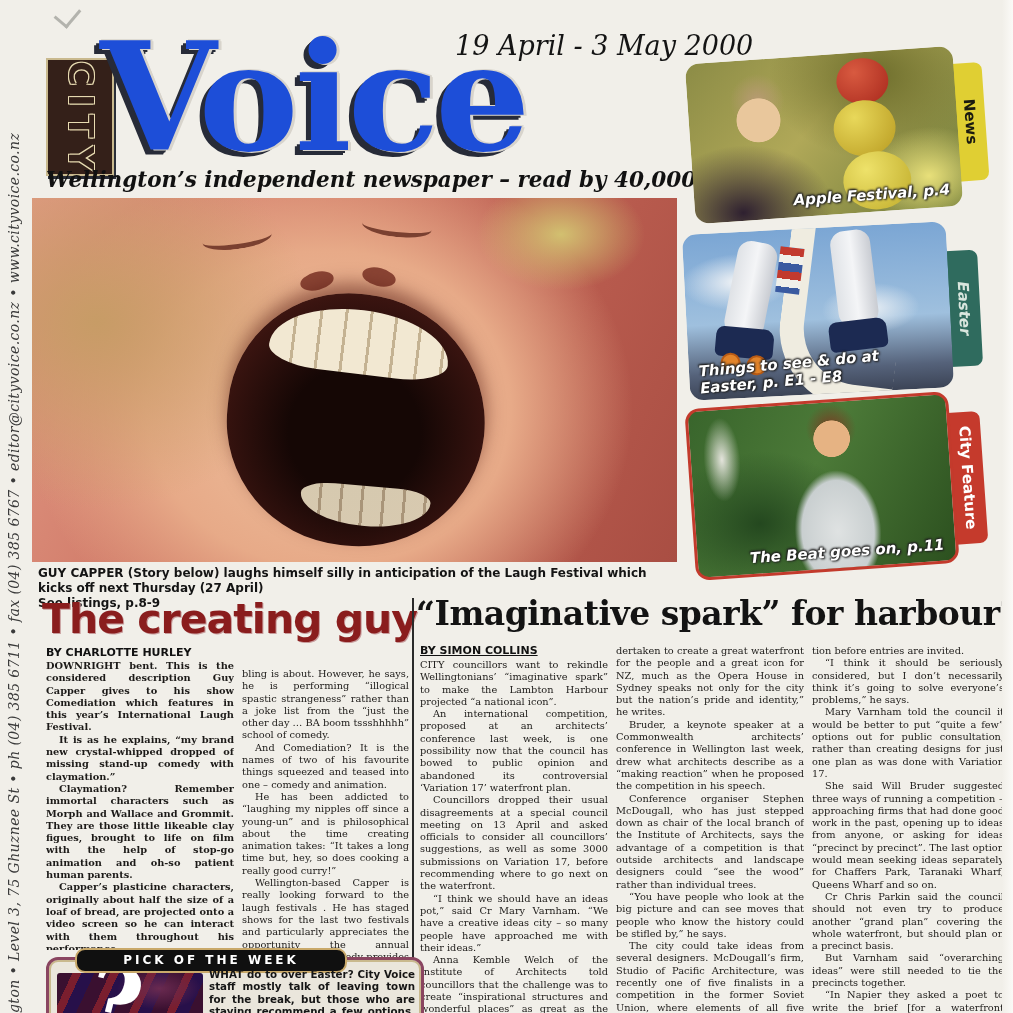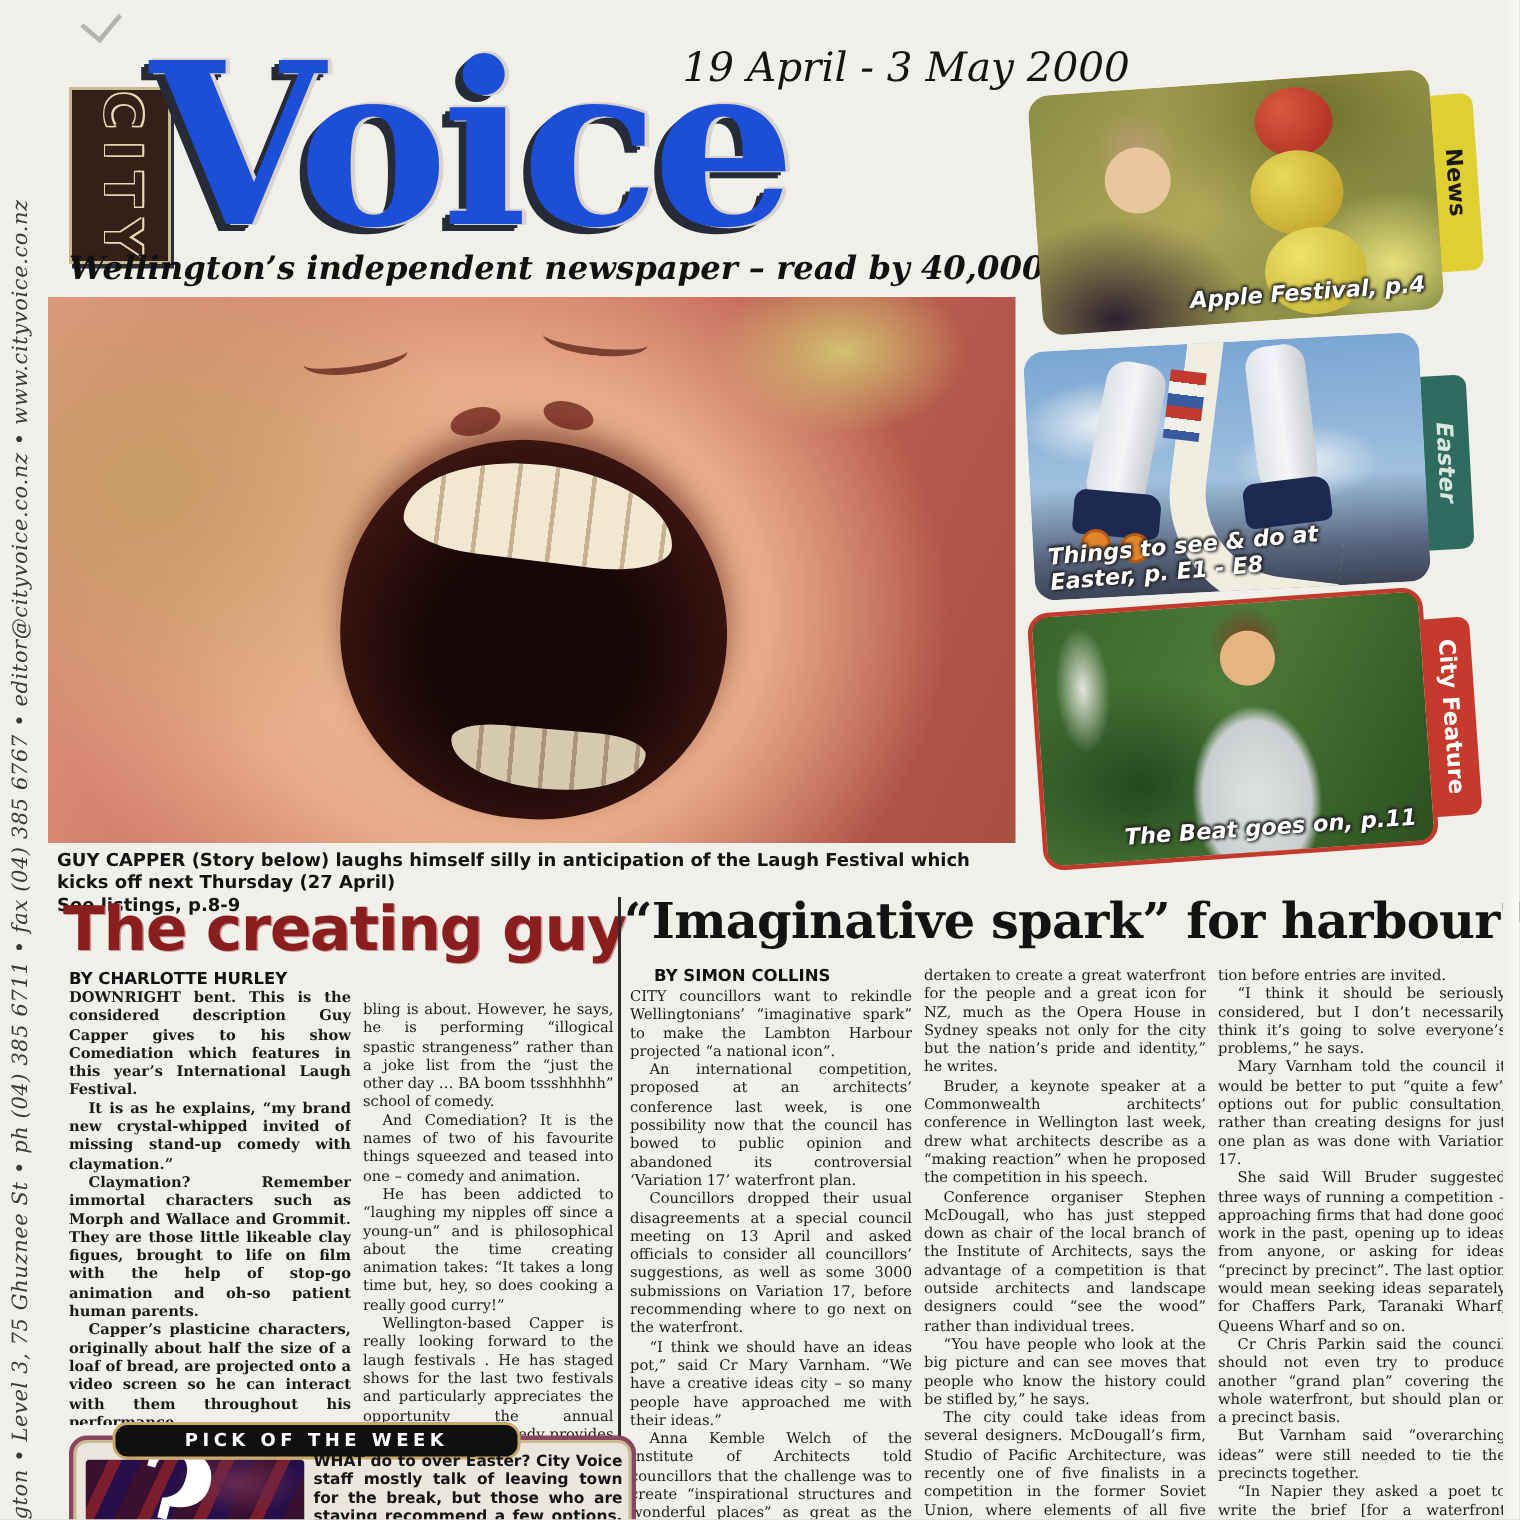--- a/index.html
+++ b/index.html
@@ -171,37 +171,37 @@
   <div class="card" id="card-city">
     <div class="tab">City Feature</div>
     <div class="face"></div>
     <div class="cap">The Beat goes on, p.11</div>
   </div>
 
   <div class="abs headline-left">The creating guy</div>
   <div class="abs byline" style="left:46px;top:646px;">BY CHARLOTTE HURLEY</div>
   <div class="abs bodycol" style="left:46px;top:660px;width:188px;height:290px;font-weight:bold;">
       <p>DOWNRIGHT bent. This is the considered description Guy Capper gives to his show Comediation which features in this year’s International Laugh Festival.</p>
-      <p>It is as he explains, “my brand new crystal-whipped invited of missing stand-up comedy with claymation.”</p>
+      <p>It is as he explains, “my brand new crystal-whipped dropped of missing stand-up comedy with claymation.”</p>
       <p>Claymation? Remember immortal characters such as Morph and Wallace and Grommit. They are those little likeable clay figues, brought to life on film with the help of stop-go animation and oh-so patient human parents.</p>
       <p>Capper’s plasticine characters, originally about half the size of a loaf of bread, are projected onto a video screen so he can interact with them throughout his performance.</p>
       <p>His unique flavour of accompanying stand-up comedy is self-described as “a highway of hysterical hallucinations.”</p>
     </div>
   <div class="abs bodycol" style="left:242px;top:668px;width:167px;height:322px;">
       <p>bling is about. However, he says, he is performing “illogical spastic strangeness” rather than a joke list from the “just the other day … BA boom tssshhhhh” school of comedy.</p>
       <p>And Comediation? It is the names of two of his favourite things squeezed and teased into one – comedy and animation.</p>
       <p>He has been addicted to “laughing my nipples off since a young-un” and is philosophical about the time creating animation takes: “It takes a long time but, hey, so does cooking a really good curry!”</p>
       <p>Wellington-based Capper is really looking forward to the laugh festivals . He has staged shows for the last two festivals and particularly appreciates the opportunity the annual extravaganza of comedy provides to meet other New Zealand comedians.</p>
       <p>When not strutting his stuff on stage and playing with his plasticine, Capper teaches digital editing and claymation, as well as making short films. He also spends his time skateboarding around in the quest for yummy food.</p>
     </div>
 
   <div class="abs vrule"></div>
 
   <div class="abs headline-right">“Imaginative spark” for harbour?</div>
-  <div class="abs byline" style="left:436px;top:644px;">BY SIMON COLLINS</div>
+  <div class="abs byline" style="left:420px;top:644px;text-decoration:underline;">BY SIMON COLLINS</div>
   <div class="abs bodycol" style="left:420px;top:659px;width:188px;height:354px;">
       <p>CITY councillors want to rekindle Wellingtonians’ “imaginative spark” to make the Lambton Harbour projected “a national icon”.</p>
       <p>An international competition, proposed at an architects’ conference last week, is one possibility now that the council has bowed to public opinion and abandoned its controversial ‘Variation 17’ waterfront plan.</p>
       <p>Councillors dropped their usual disagreements at a special council meeting on 13 April and asked officials to consider all councillors’ suggestions, as well as some 3000 submissions on Variation 17, before recommending where to go next on the waterfront.</p>
       <p>“I think we should have an ideas pot,” said Cr Mary Varnham. “We have a creative ideas city – so many people have approached me with their ideas.”</p>
       <p>Anna Kemble Welch of the Institute of Architects told councillors that the challenge was to create “inspirational structures and wonderful places” as great as the Sydney Opera House, Sienna’s Piazza del Campo or St Mark’s Square in Venice.</p>
     </div>
   <div class="abs bodycol" style="left:616px;top:645px;width:188px;height:368px;">
       <p>dertaken to create a great waterfront for the people and a great icon for NZ, much as the Opera House in Sydney speaks not only for the city but the nation’s pride and identity,” he writes.</p>
       <p>Bruder, a keynote speaker at a Commonwealth architects’ conference in Wellington last week, drew what architects describe as a “making reaction” when he proposed the competition in his speech.</p>

